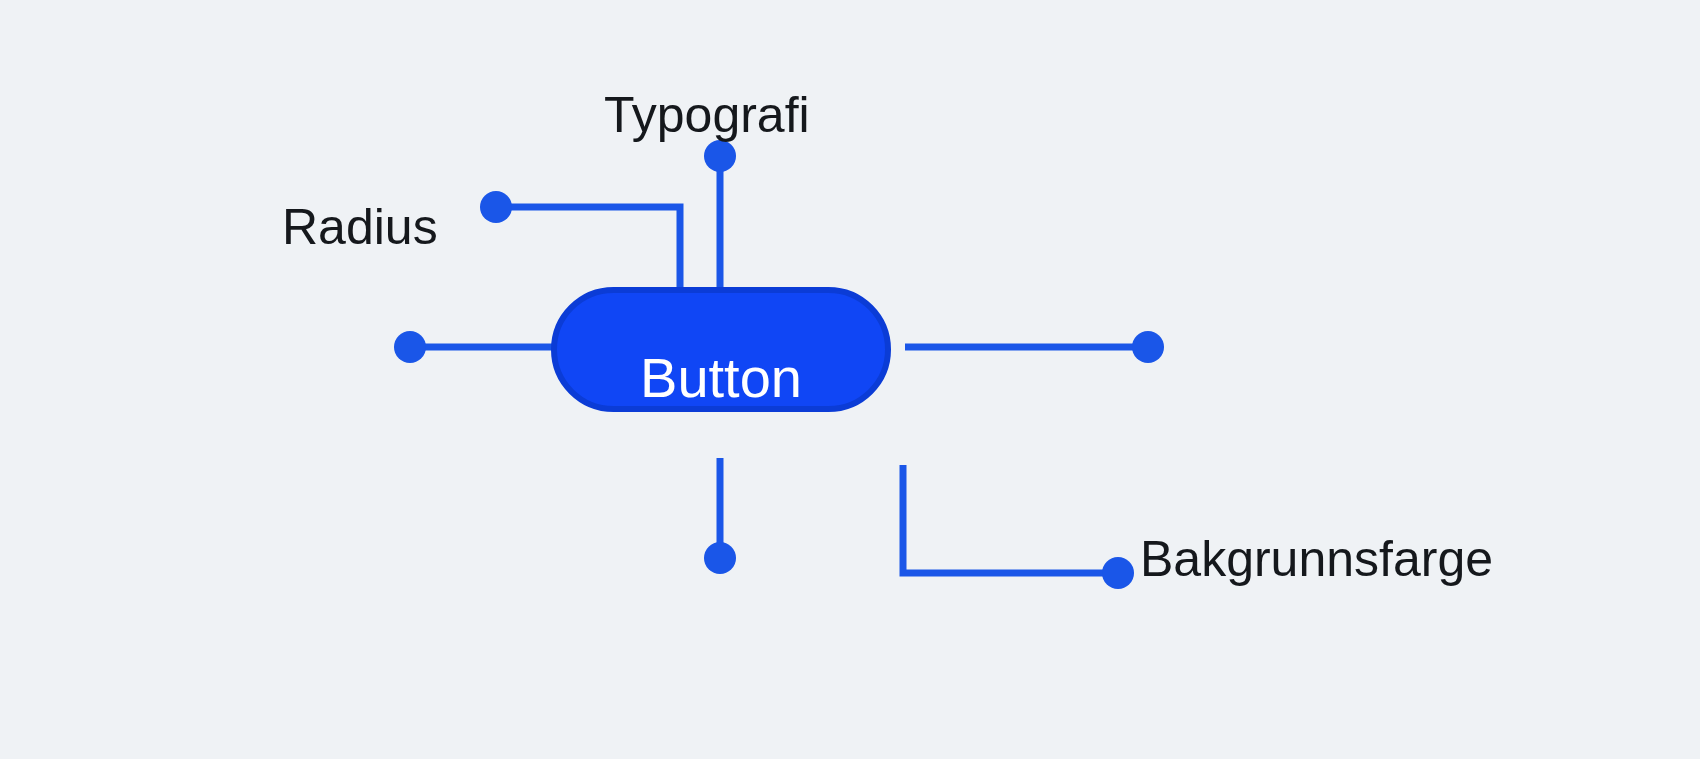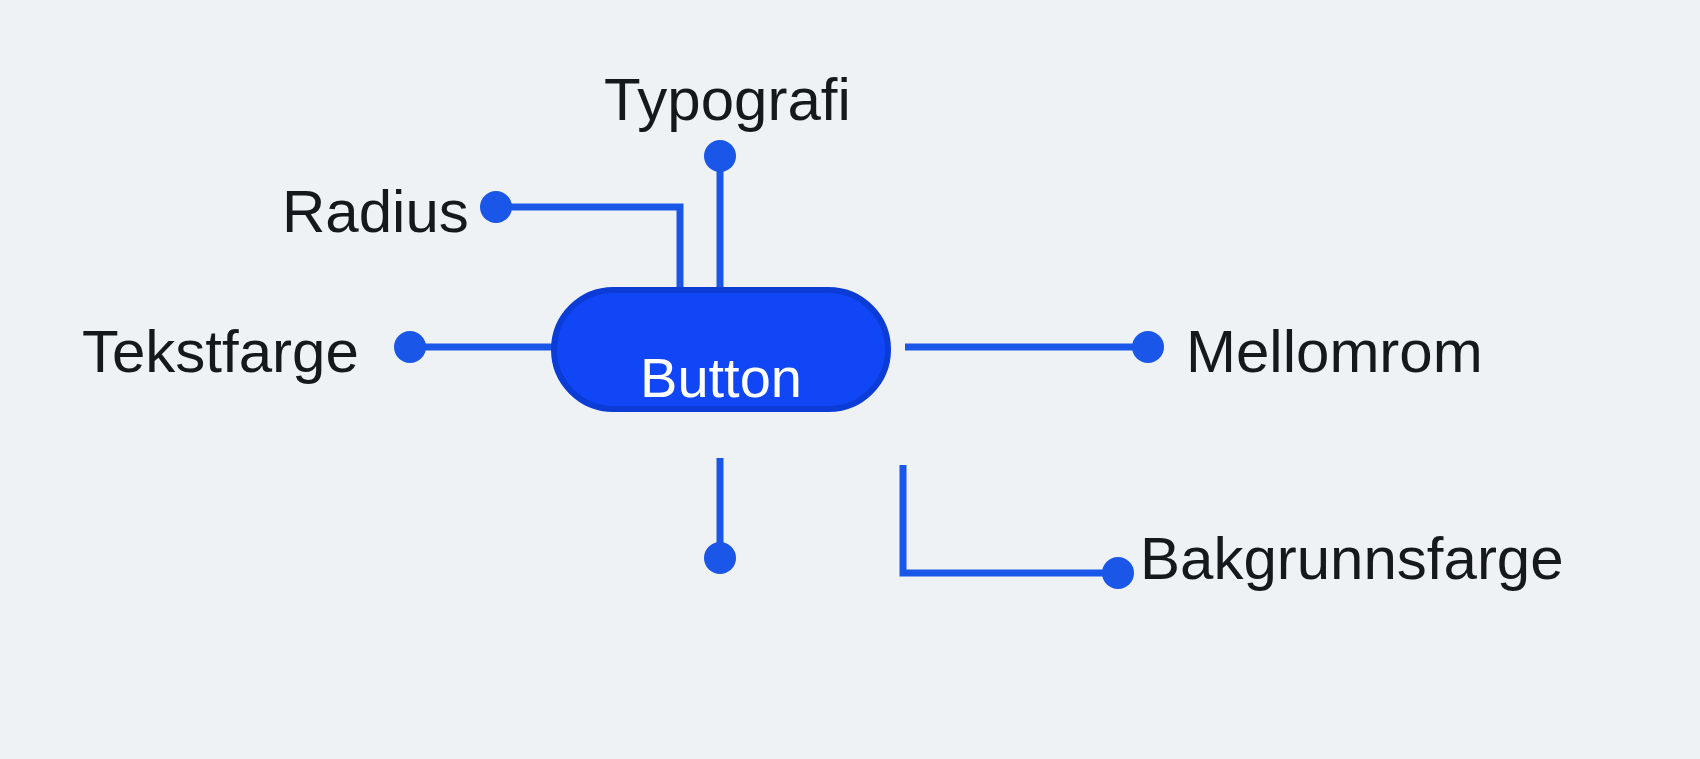--- a/index.html
+++ b/index.html
@@ -22,31 +22,32 @@
   #connector-layer {
     position: absolute;
     left: 0;
     top: 0;
     width: 1700px;
     height: 759px;
   }
   .node-label {
     position: absolute;
     color: #15181C;
-    font-size: 60px;
+    font-size: 50px;
     font-weight: 400;
     line-height: 1;
     white-space: nowrap;
     letter-spacing: 0px;
+    margin-top: 20px;
   }
   .label-typografi  { left: 604px;  top: 70px;  }
   .label-radius     { left: 282px;  top: 182px; text-align: right; }
   .label-tekstfarge { left: 82px;   top: 322px; }
   .label-mellomrom  { left: 1186px; top: 322px; }
-  .label-bakgrunn   { left: 1140px; top: 529px; }
+  .label-bakgrunn   { left: 1140px; top: 514px; }
   .label-kantlinje  { left: 604px;  top: 574px; }
 
   #center-button {
     position: absolute;
     left: 551px;
     top: 287px;
     width: 340px;
     height: 125px;
     box-sizing: border-box;
     background: #1046F5;
@@ -95,20 +96,18 @@
   </svg>
 
   <div id="center-button">
     <span id="center-button-label">Button</span>
   </div>
 
   <div class="node-label label-typografi">Typografi</div>
 
   <div class="node-label label-radius">Radius</div>
 
-  <div class="node-label label-tekstfarge">Tekstfarge</div>
 
-  <div class="node-label label-mellomrom">Mellomrom</div>
 
   <div class="node-label label-bakgrunn">Bakgrunnsfarge</div>
 
 
 </div>
 
 </body></html>

